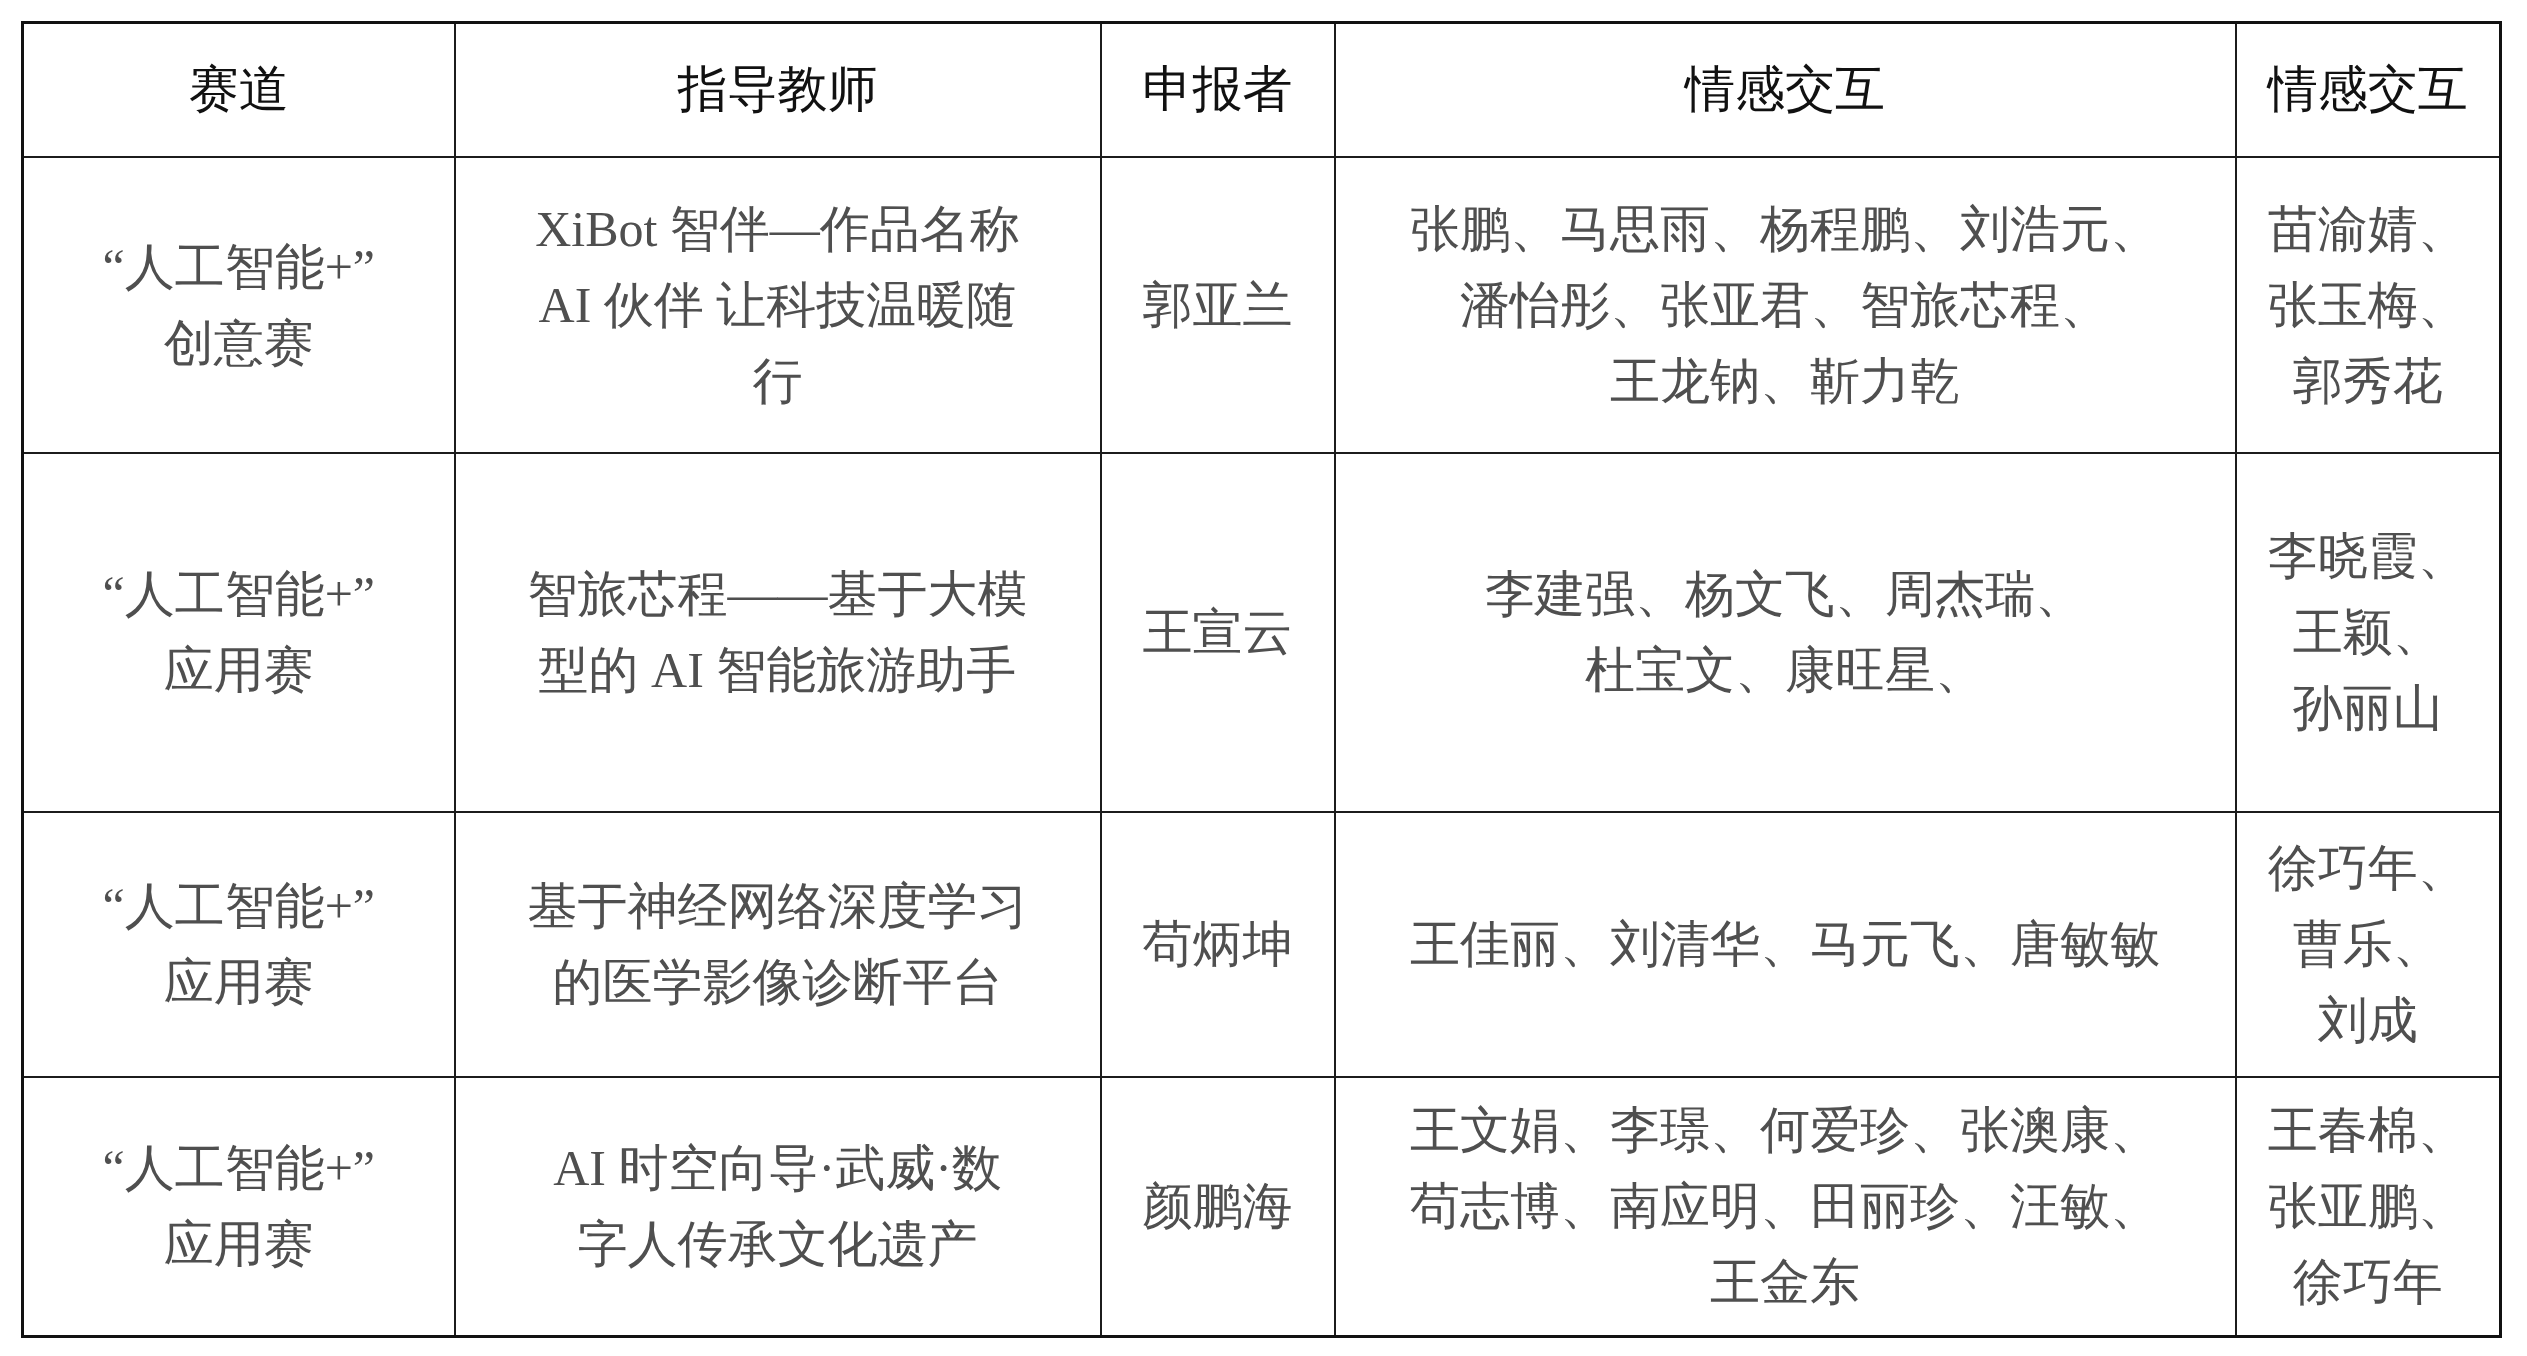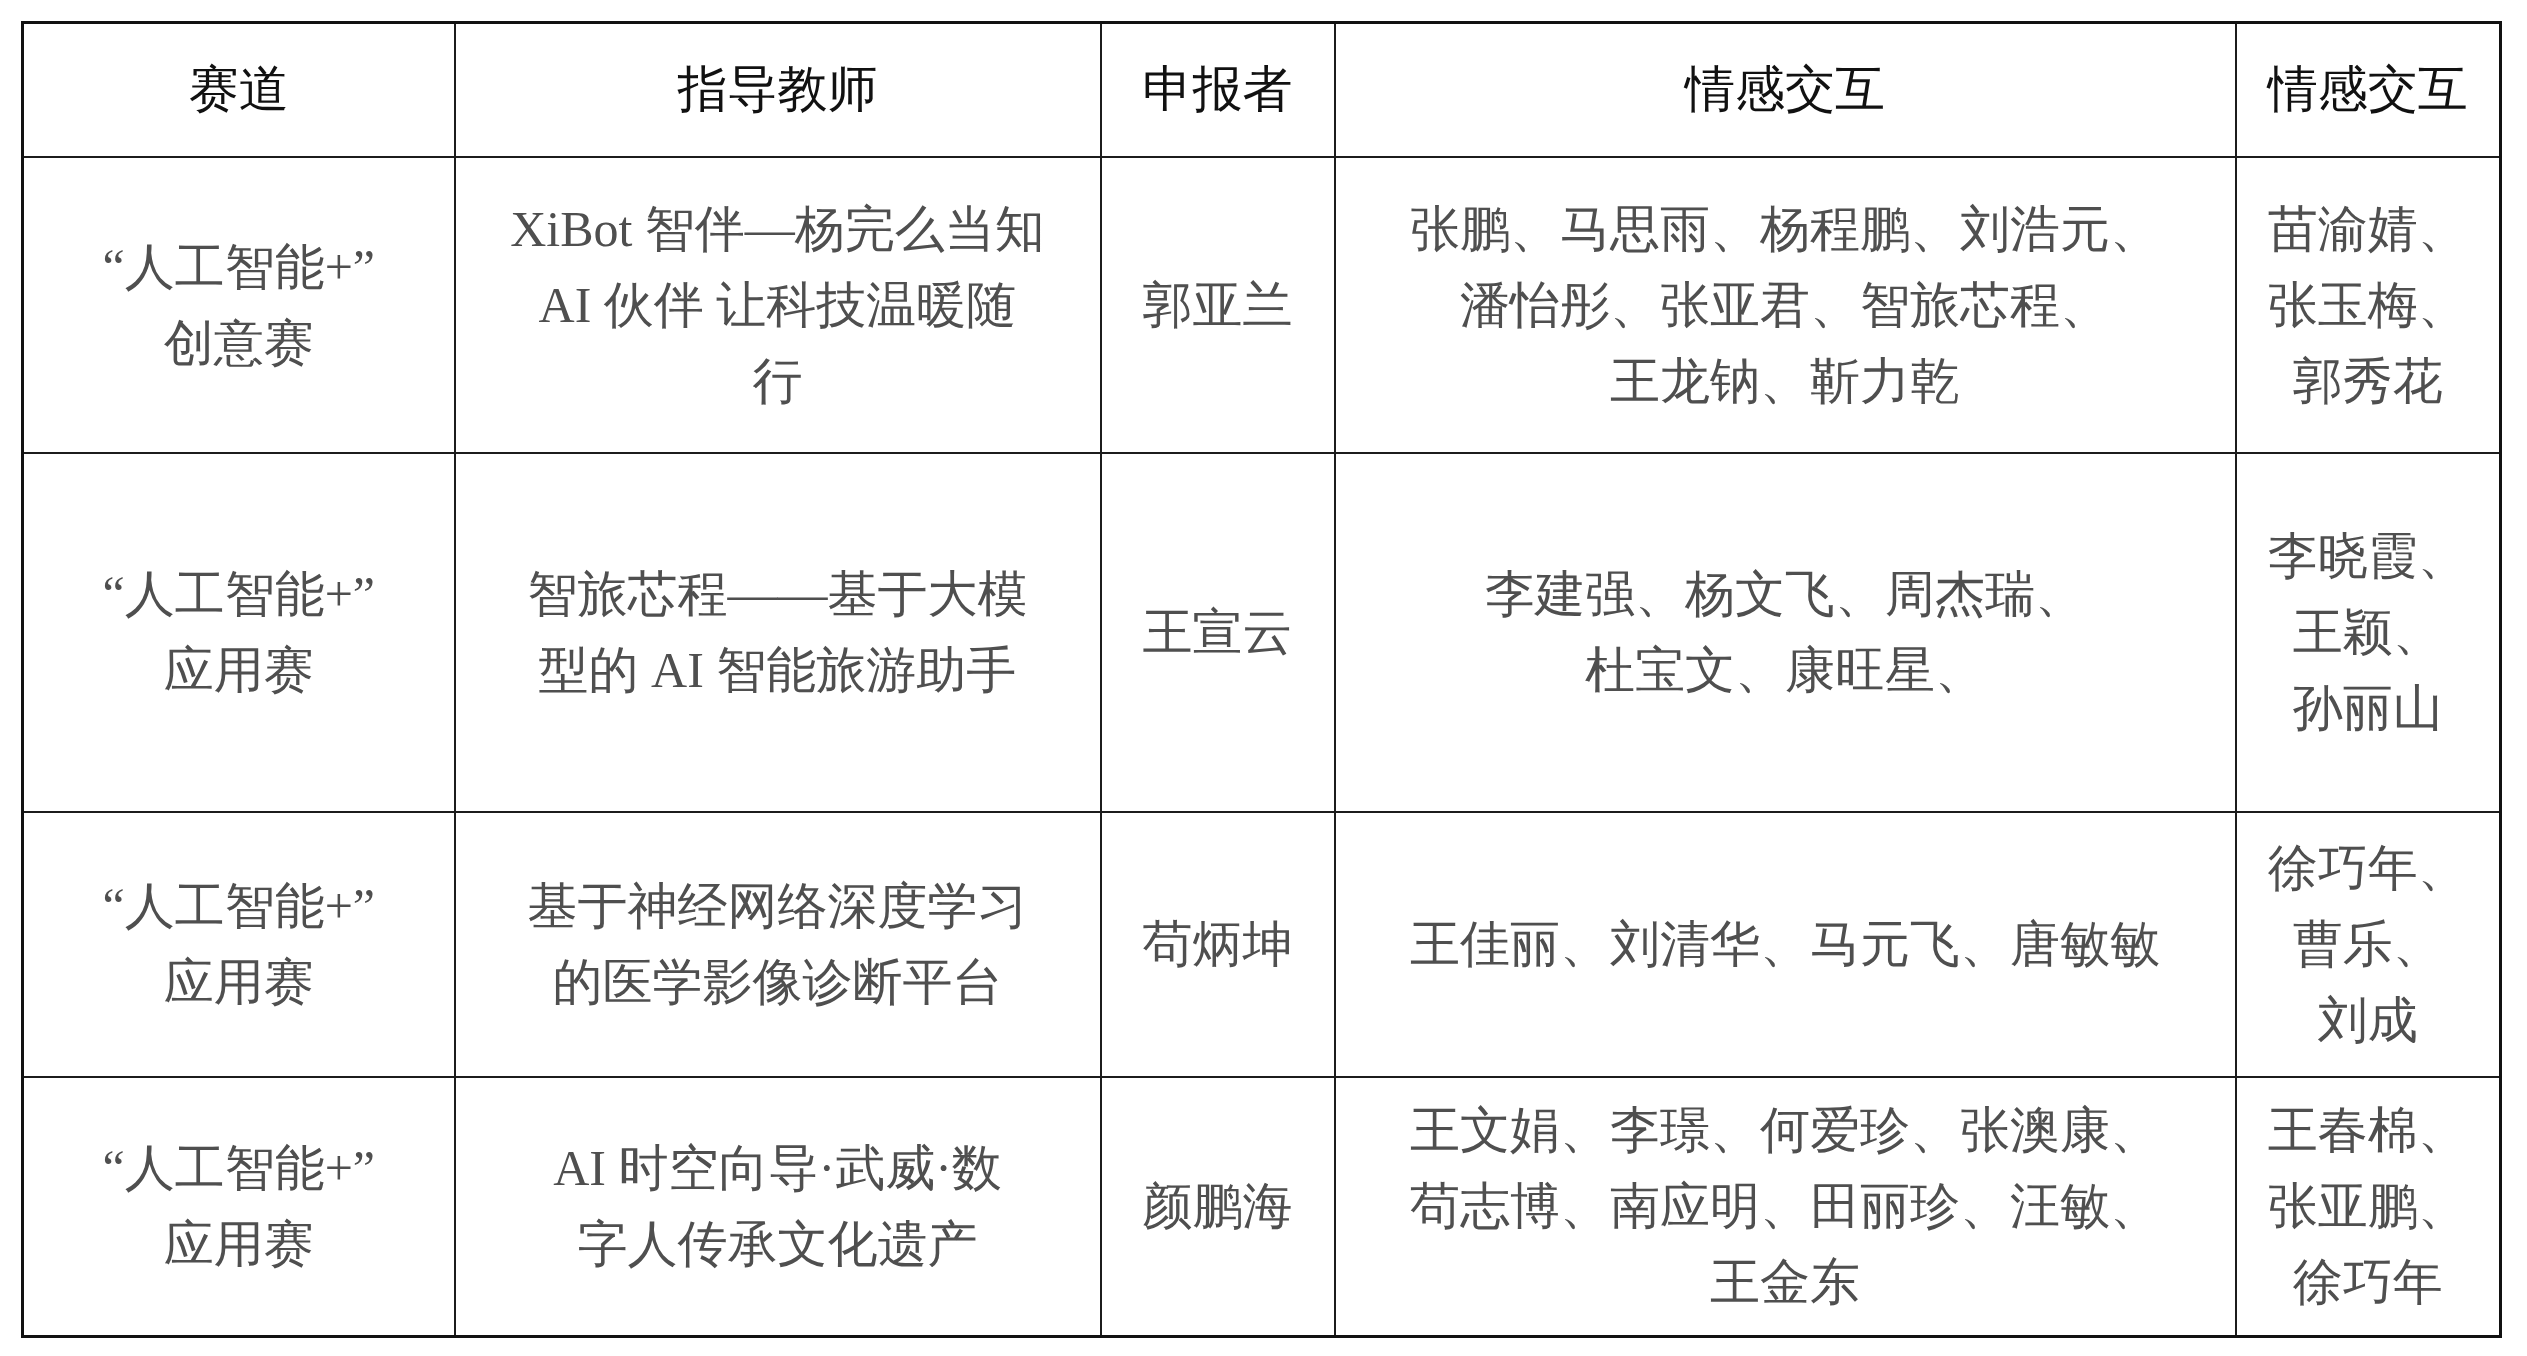--- a/index.html
+++ b/index.html
@@ -82,21 +82,21 @@
         <th class="hdr">赛道</th>
         <th class="hdr">指导教师</th>
         <th class="hdr">申报者</th>
         <th class="hdr">情感交互</th>
         <th class="hdr">情感交互</th>
       </tr>
 
       <tr class="r-1">
         <td class="cell">“人工智能+”
 创意赛</td>
-        <td class="cell">XiBot 智伴—杨完么当知
+        <td class="cell">XiBot 智伴—作品名称
 AI 伙伴 让科技温暖随
 行</td>
         <td class="cell">郭亚兰</td>
         <td class="cell">张鹏、马思雨、杨程鹏、刘浩元、
 潘怡彤、张亚君、智旅芯程、
 王龙钠、靳力乾</td>
         <td class="cell">苗渝婧、
 张玉梅、
 郭秀花</td>
       </tr>

